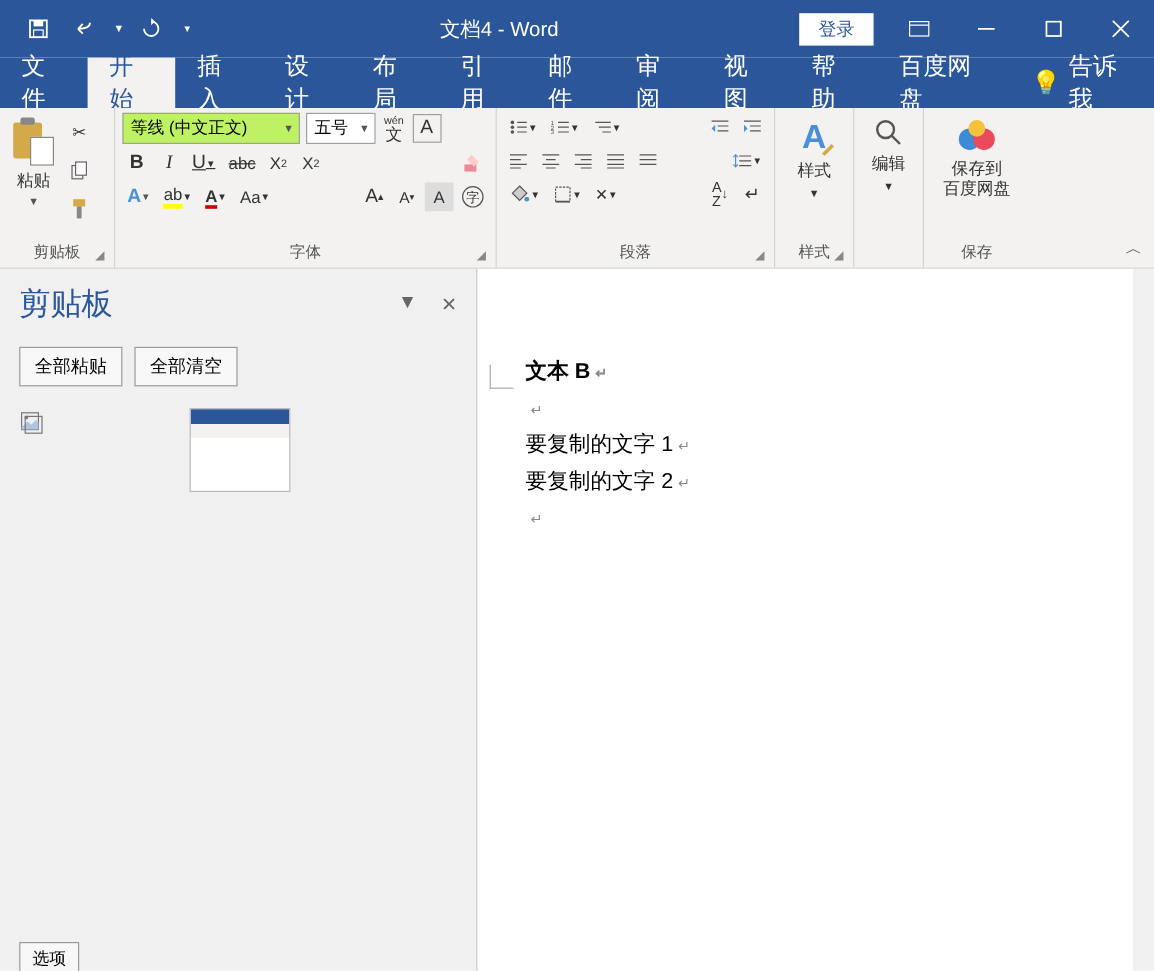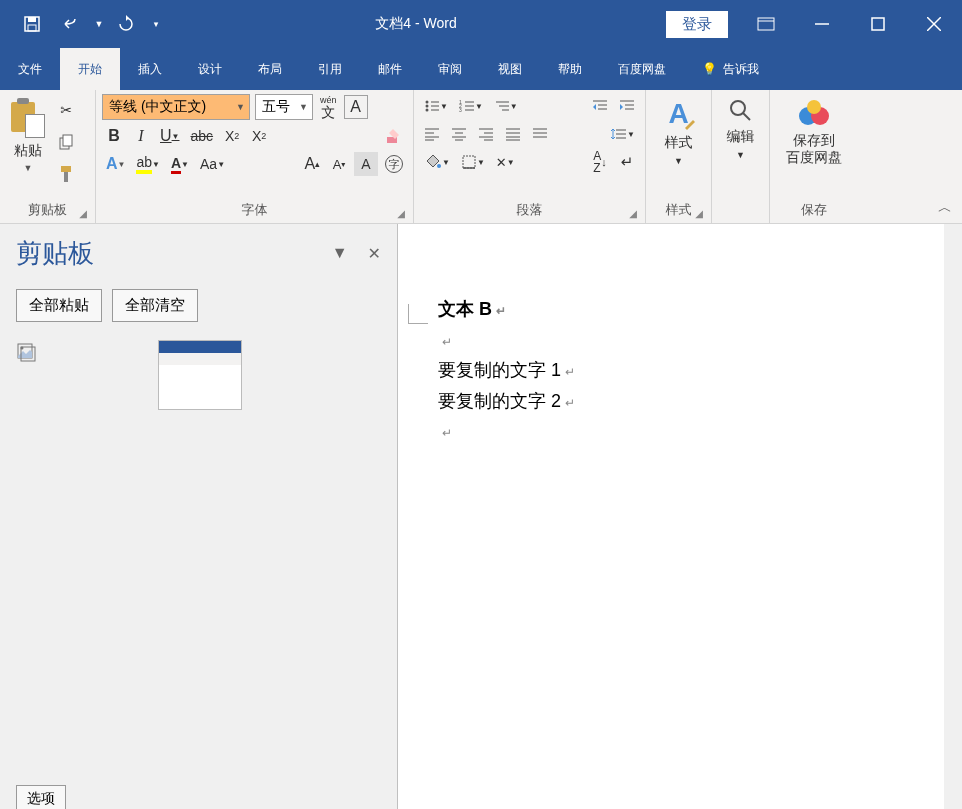--- a/index.html
+++ b/index.html
@@ -2,43 +2,43 @@
 <html><head>
 <meta charset="utf-8">
 <style>
 * { margin: 0; padding: 0; box-sizing: border-box; font-family: "Microsoft YaHei", "Segoe UI", sans-serif; }
 body { width: 962px; height: 809px; background: #fff; overflow: hidden; position: relative; }
 
 
 .titlebar { height: 48px; background: #2b579a; display: flex; align-items: center; color: #fff; font-size: 14px; }
 .titlebar .qat { display: flex; align-items: center; gap: 0; padding-left: 12px; }
 .titlebar .qat-btn { width: 40px; height: 40px; display: flex; align-items: center; justify-content: center; cursor: pointer; }
-.titlebar .doc-title { flex: 1; text-align: center; font-size: 14px; }
+.titlebar .doc-title { flex: 1; text-align: center; font-size: 17px; }
 .titlebar .win-btns { display: flex; align-items: center; }
 .titlebar .win-btn { width: 56px; height: 48px; display: flex; align-items: center; justify-content: center; cursor: pointer; }
 .login-btn { background: #fff; color: #2b579a; padding: 4px 16px; font-size: 15px; cursor: pointer; margin-right: 10px; }
 
 
-.tabs { height: 42px; background: #2b579a; display: flex; align-items: stretch; color: #fff; font-size: 12px; }
+.tabs { height: 42px; background: #2b579a; display: flex; align-items: stretch; color: #fff; font-size: 20px; }
 .tab { padding: 0 18px; display: flex; align-items: center; cursor: pointer; }
 .tab.active { background: #f3f2f1; color: #2b579a; }
 .tab.tell-me { display: flex; align-items: center; gap: 6px; }
 .tab.share { margin-left: auto; display: flex; align-items: center; gap: 8px; padding-right: 24px; }
 
 
 .ribbon { height: 134px; background: #f3f2f1; border-bottom: 1px solid #d4d4d4; display: flex; position: relative; }
 .rgroup { border-right: 1px solid #d4d4d4; display: flex; flex-direction: column; padding: 4px 6px 0 6px; }
 .rgroup .body { flex: 1; display: flex; align-items: flex-start; gap: 4px; }
 .rgroup .label { text-align: center; font-size: 13px; color: #555; padding: 2px 0 4px; position: relative; }
 .rgroup .label .launcher { position: absolute; right: 2px; bottom: 4px; font-size: 10px; color: #888; cursor: pointer; }
 .rcol { display: flex; flex-direction: column; gap: 2px; }
 .rrow { display: flex; align-items: center; gap: 3px; }
 .rbtn { min-width: 24px; height: 24px; display: flex; align-items: center; justify-content: center; cursor: pointer; font-size: 14px; color: #333; border: 1px solid transparent; padding: 0 3px; }
 .rbtn.boxed { border: 1px solid #a0a0a0; }
-.font-sel { height: 26px; border: 1px solid #a0a0a0; background: #fdba74; font-size: 14px; padding: 0 20px 0 6px; width: 148px; position: relative; display: flex; align-items: center; }
+.font-sel { height: 26px; border: 1px solid #a0a0a0; background: #bef264; font-size: 14px; padding: 0 20px 0 6px; width: 148px; position: relative; display: flex; align-items: center; }
 .font-size-sel { height: 26px; border: 1px solid #a0a0a0; background: #fff; font-size: 14px; padding: 0 16px 0 6px; width: 58px; position: relative; display: flex; align-items: center; margin-left: 2px; }
 .dropdown-arrow { position: absolute; right: 4px; font-size: 9px; color: #555; }
 .bigbtn { display: flex; flex-direction: column; align-items: center; justify-content: center; gap: 4px; width: 56px; cursor: pointer; padding: 4px 0; }
 .bigbtn .icon { font-size: 28px; }
 .bigbtn .text { font-size: 14px; color: #333; text-align: center; line-height: 1.2; }
 .paste-icon { width: 34px; height: 40px; position: relative; }
 .paste-board { width: 24px; height: 30px; background: #d4a94a; border-radius: 2px; position: absolute; top: 4px; left: 0; }
 .paste-clip { width: 12px; height: 6px; background: #888; position: absolute; top: 0; left: 6px; border-radius: 2px; }
 .paste-sheet { width: 20px; height: 24px; background: #fff; border: 1px solid #888; position: absolute; bottom: 0; right: 0; }
 .collapse-btn { position: absolute; right: 10px; bottom: 6px; cursor: pointer; color: #666; font-size: 14px; }

